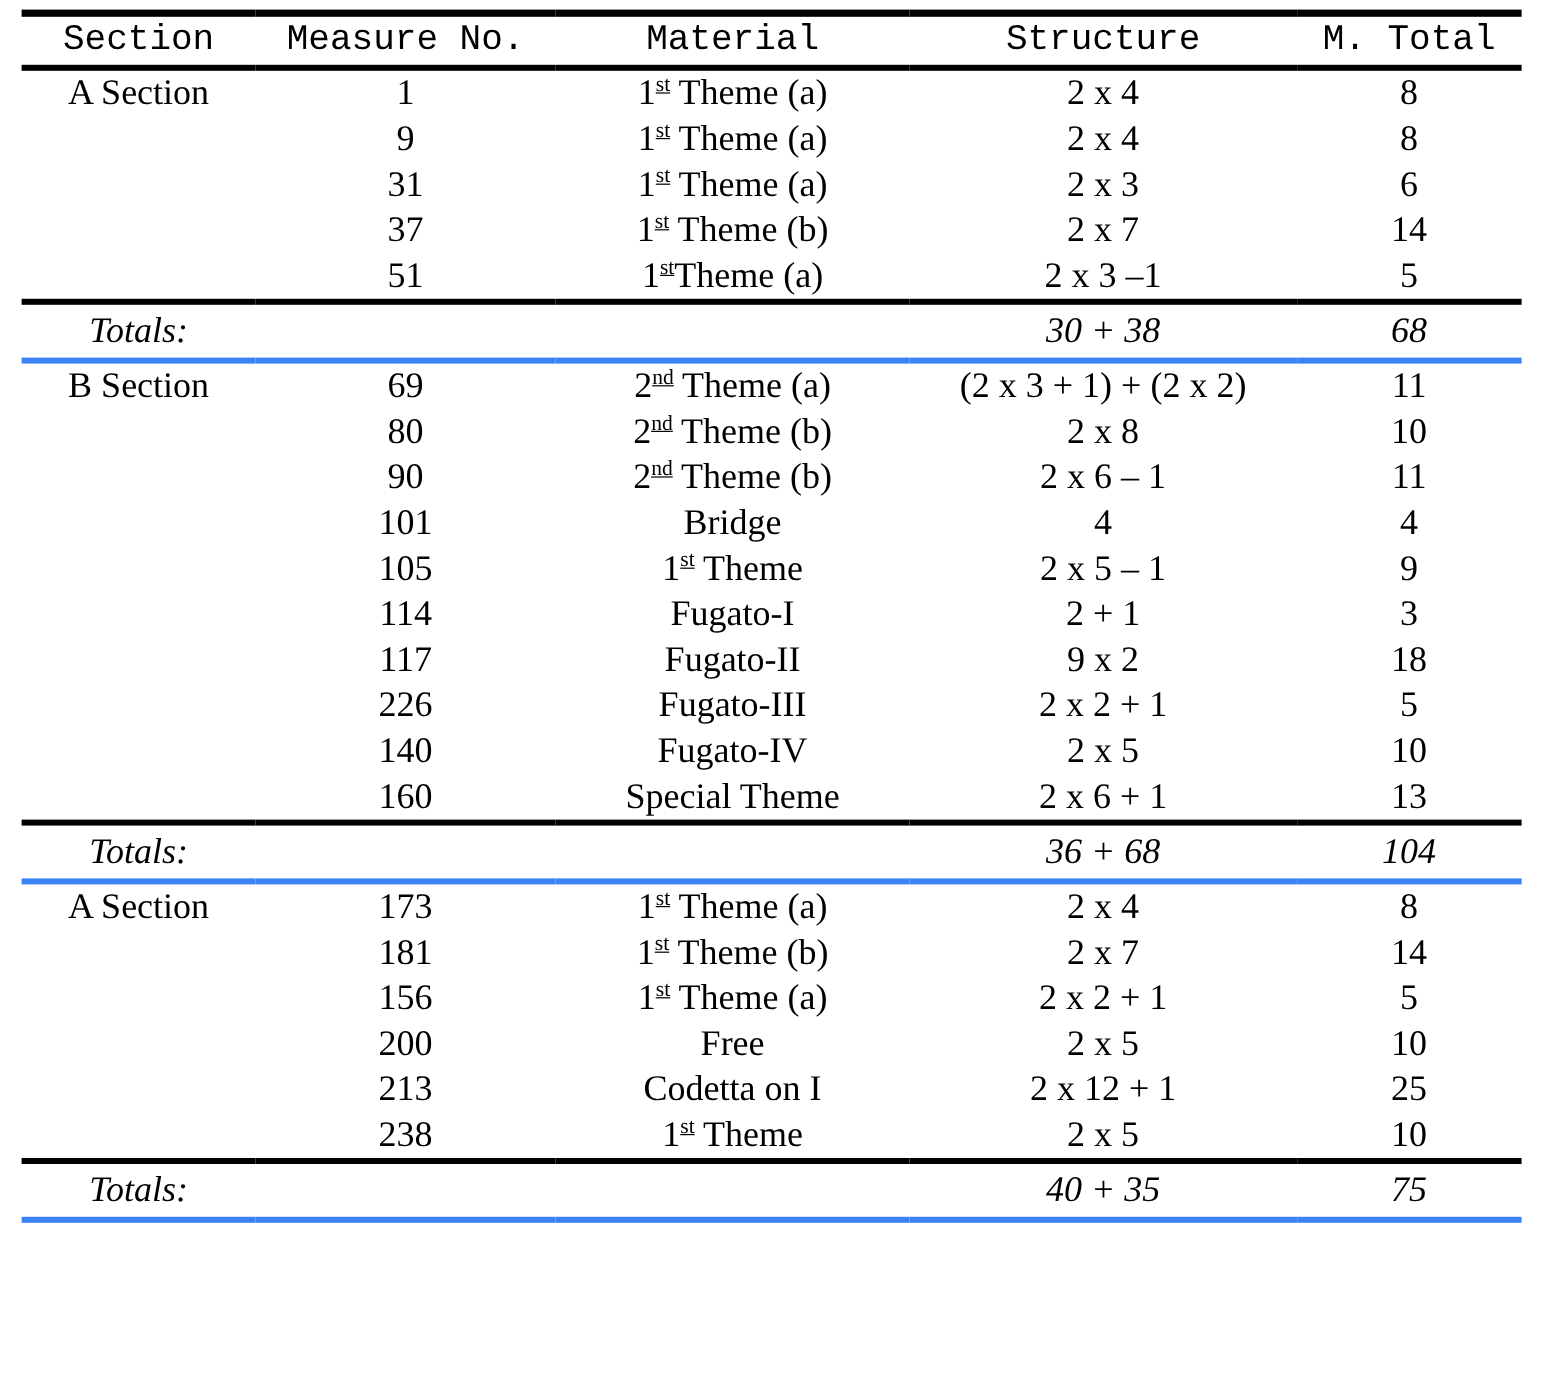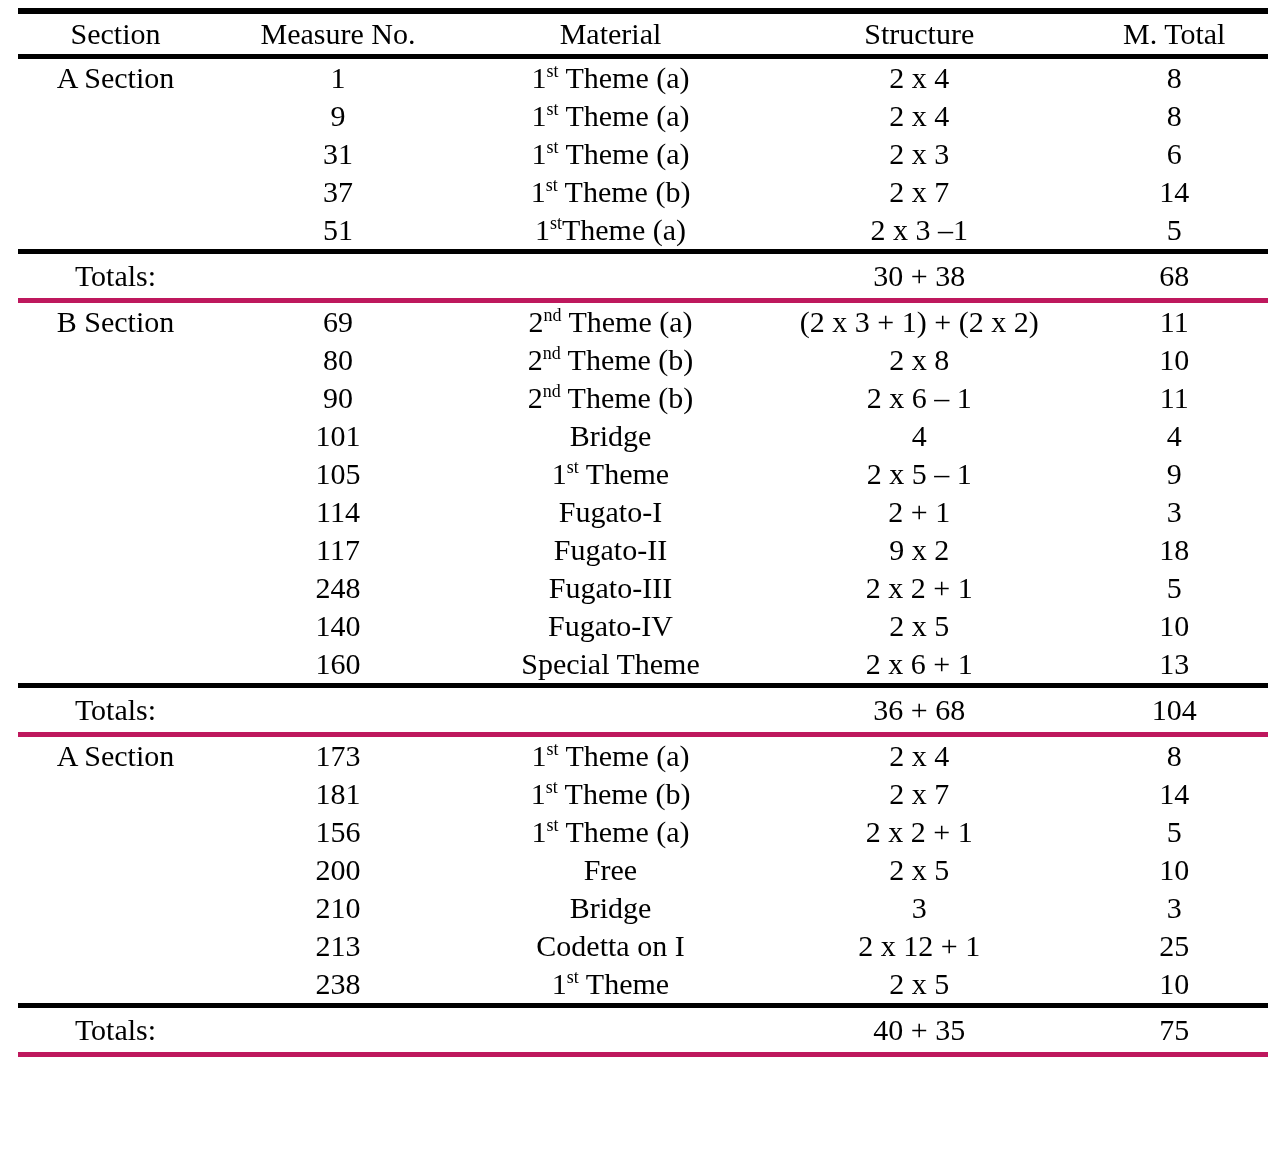--- a/index.html
+++ b/index.html
@@ -29,39 +29,42 @@
 
   thead tr {
     border-top: 6px solid #000000;
     border-bottom: 5px solid #000000;
   }
   thead th {
     font-weight: normal;
     text-align: center;
     height: 40px;
     padding: 0;
+    font-family: Liberation Mono, monospace;
   }
   tbody td {
     text-align: center;
     vertical-align: middle;
     height: 38px;
     padding: 0;
     white-space: nowrap;
   }
   tbody tr.totals {
     border-top: 5px solid #000000;
-    border-bottom: 5px solid #be185d;
+    border-bottom: 5px solid #3b82f6;
+    font-style: italic;
   }
   tbody tr.totals td {
     height: 44px;
   }
   sup {
     font-size: 0.6em;
     vertical-align: super;
     line-height: 0;
+    text-decoration: underline;
   }
 </style>
 </head>
 <body>
 
 <table class="analysis">
   <colgroup>
     <col class="c-section">
     <col class="c-measure">
     <col class="c-material">
@@ -164,21 +167,21 @@
       </tr>
       <tr>
         <td></td>
         <td>117</td>
         <td>Fugato-II</td>
         <td>9 x 2</td>
         <td>18</td>
       </tr>
       <tr>
         <td></td>
-        <td>248</td>
+        <td>226</td>
         <td>Fugato-III</td>
         <td>2 x 2 + 1</td>
         <td>5</td>
       </tr>
       <tr>
         <td></td>
         <td>140</td>
         <td>Fugato-IV</td>
         <td>2 x 5</td>
         <td>10</td>
@@ -220,27 +223,20 @@
       </tr>
       <tr>
         <td></td>
         <td>200</td>
         <td>Free</td>
         <td>2 x 5</td>
         <td>10</td>
       </tr>
       <tr>
         <td></td>
-        <td>210</td>
-        <td>Bridge</td>
-        <td>3</td>
-        <td>3</td>
-      </tr>
-      <tr>
-        <td></td>
         <td>213</td>
         <td>Codetta on I</td>
         <td>2 x 12 + 1</td>
         <td>25</td>
       </tr>
       <tr>
         <td></td>
         <td>238</td>
         <td>1<sup>st</sup> Theme</td>
         <td>2 x 5</td>

